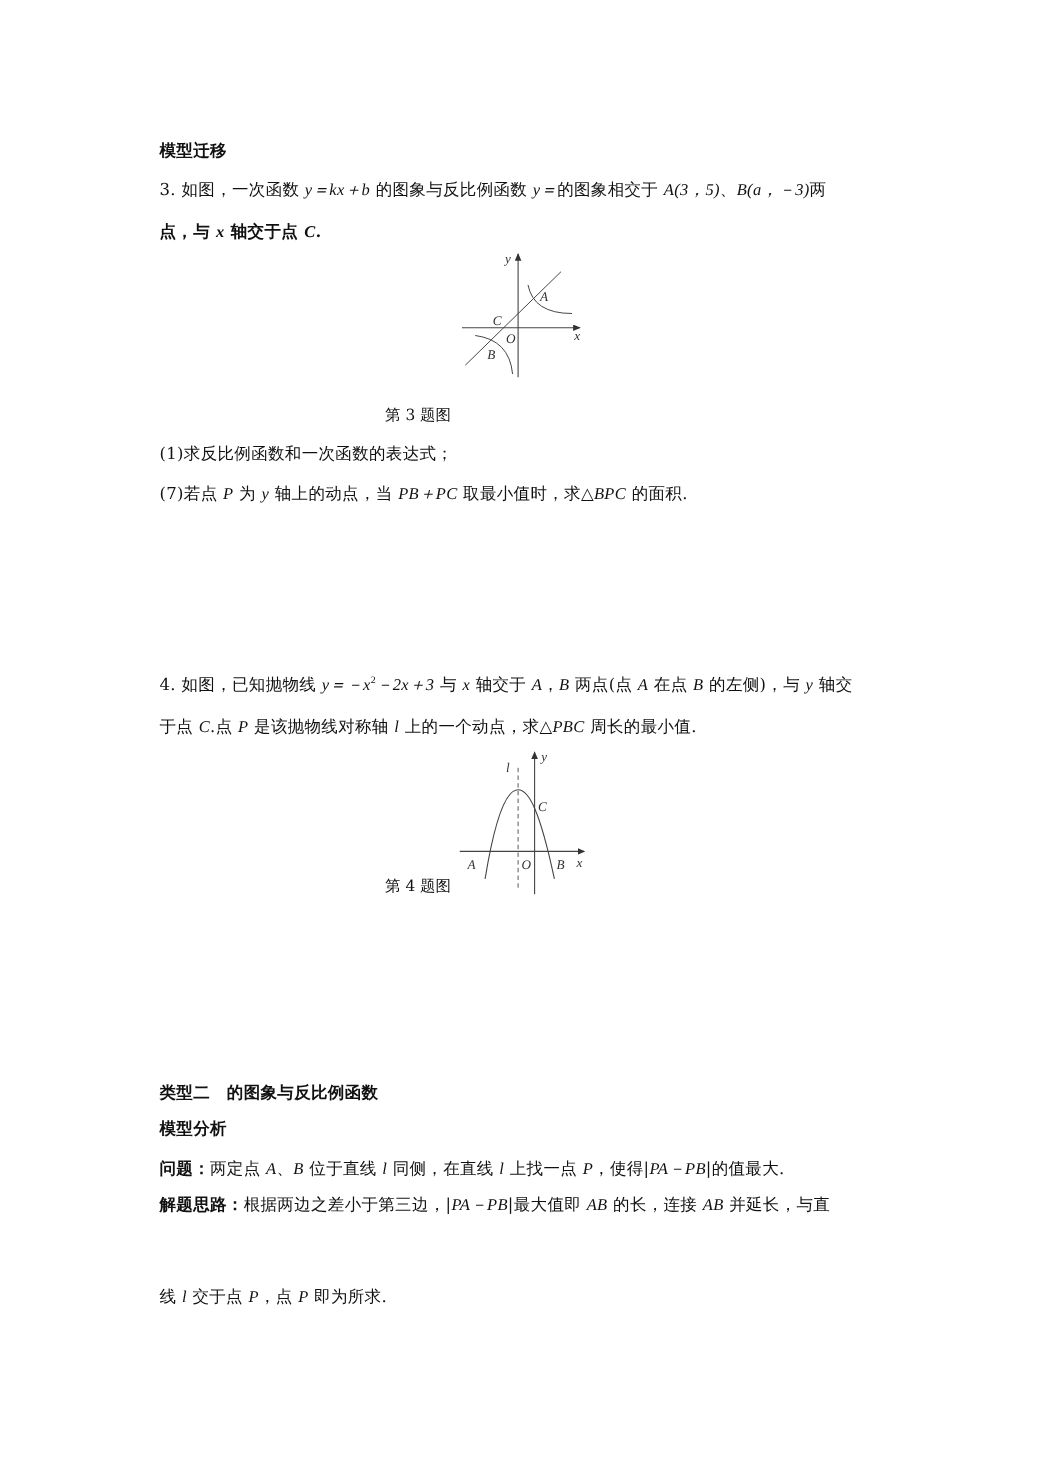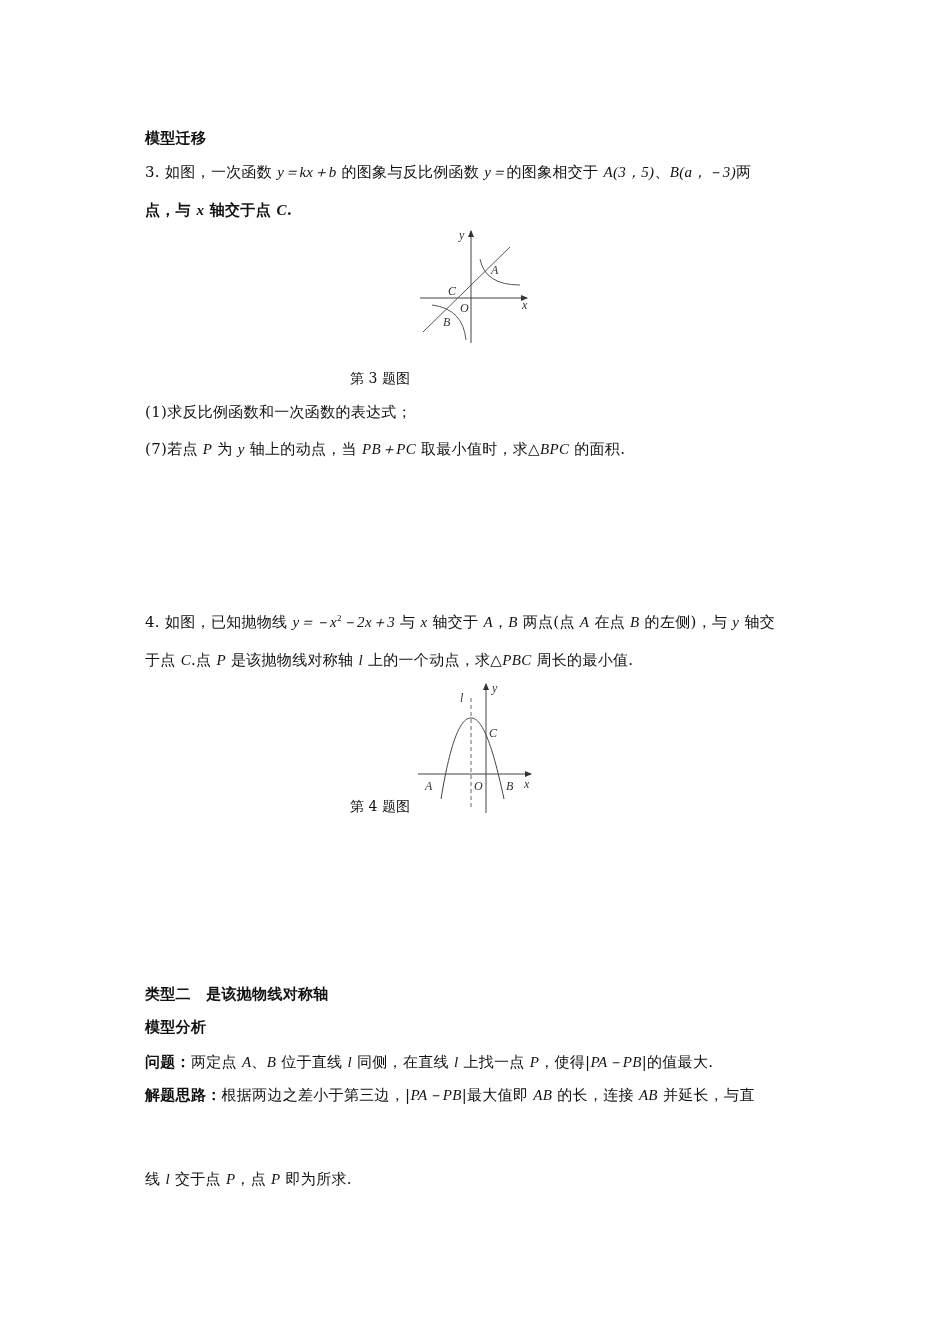--- a/index.html
+++ b/index.html
@@ -79,21 +79,21 @@
   <text x="79" y="14">y</text>
   <text x="76" y="59">C</text>
   <text x="12" y="112">A</text>
   <text x="61" y="112">O</text>
   <text x="93" y="112">B</text>
   <text x="111" y="110">x</text>
 </svg>
 
 <div class="caption" style="top:796px;">第 4 题图</div>
 
-<div class="line bold" style="top:984px;">类型二　是该抛物线对称轴</div>
+<div class="line bold" style="top:984px;">类型二　的图象与反比例函数</div>
 <div class="line bold" style="top:1017px;">模型分析</div>
 
 <div class="line" style="top:1052px;">
   <span class="bold">问题：</span><span>两定点 </span><span class="it">A</span><span>、</span><span class="it">B</span><span> 位于直线 </span><span class="it">l</span><span> 同侧，在直线 </span><span class="it">l</span><span> 上找一点 </span><span class="it">P</span><span>，使得|</span><span class="it">PA－PB</span><span>|的值最大.</span>
 </div>
 
 <div class="line" style="top:1085px;">
   <span class="bold">解题思路：</span><span>根据两边之差小于第三边，|</span><span class="it">PA－PB</span><span>|最大值即 </span><span class="it">AB</span><span> 的长，连接 </span><span class="it">AB</span><span> 并延长，与直</span>
 </div>
 <div class="line" style="top:1123px;margin-top:46px;">

